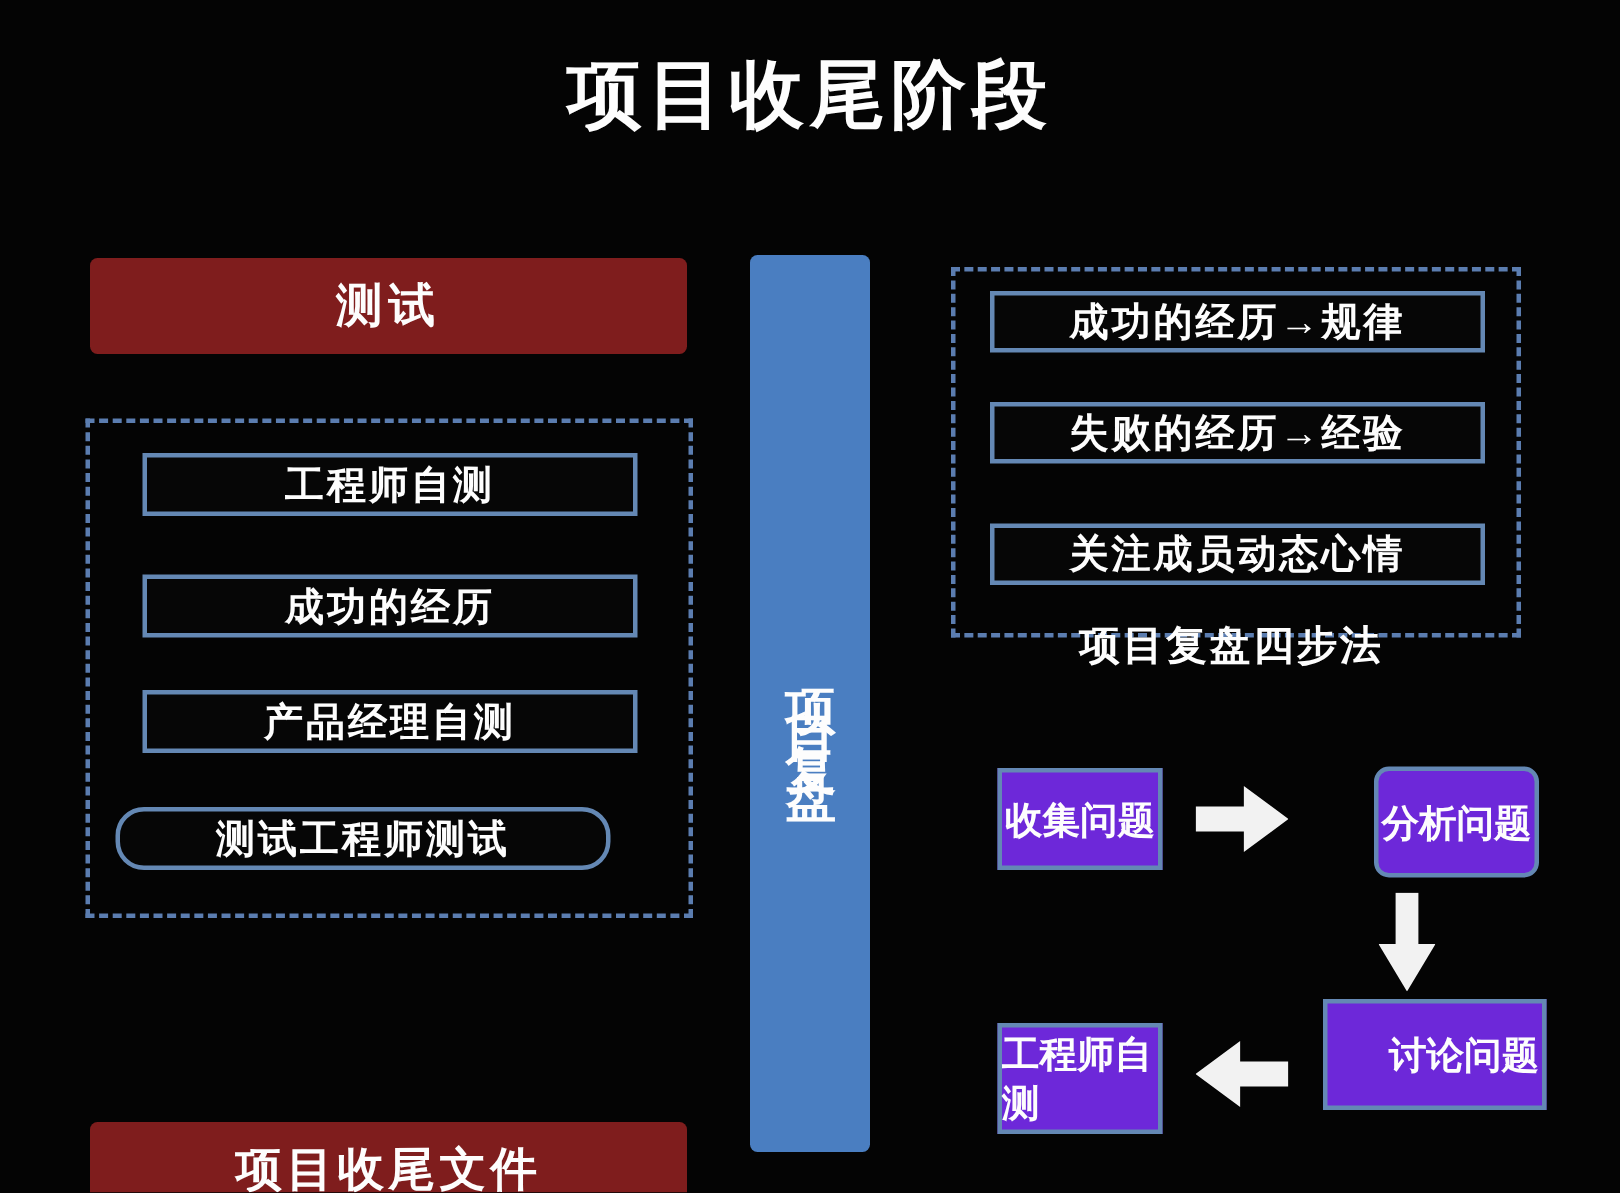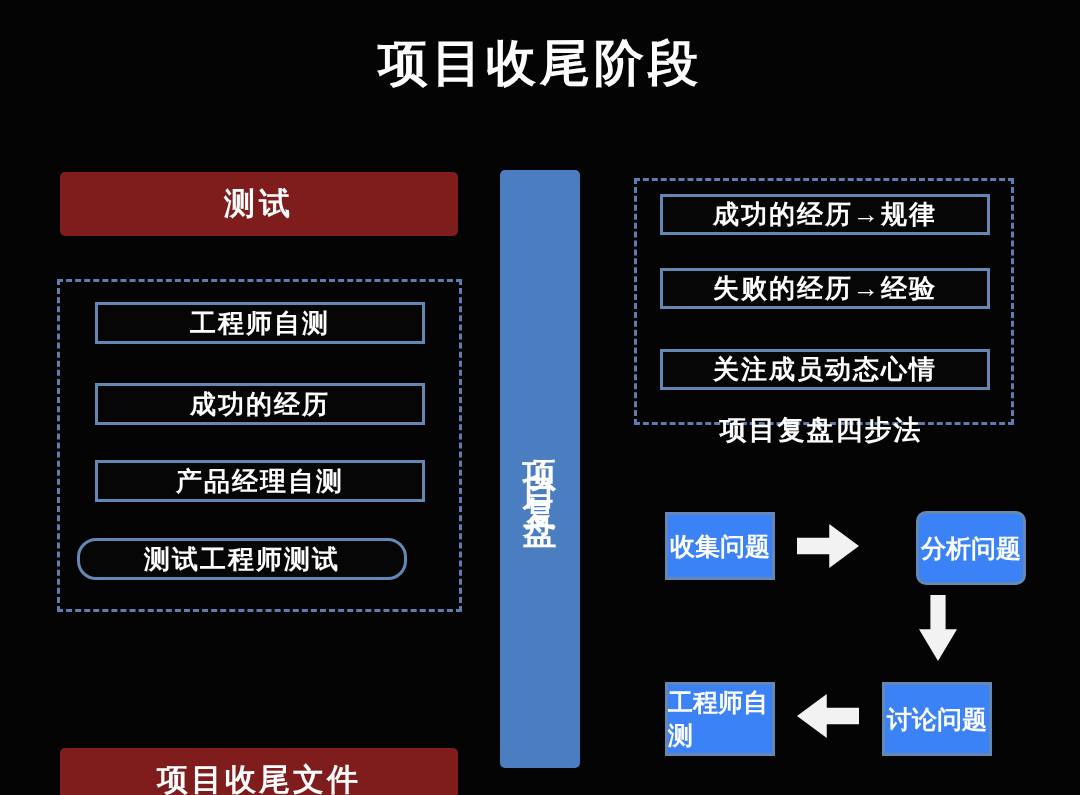--- a/index.html
+++ b/index.html
@@ -35,21 +35,21 @@
   }
   .vtext{
     writing-mode:vertical-rl;text-orientation:upright;
     font-size:34px;letter-spacing:18px;color:#fdfdfd;
   }
   .caption{
     position:absolute;left:634px;top:412px;width:374px;
     text-align:center;font-size:27px;letter-spacing:2px;color:#fdfdfd;
   }
   .step-box{
-    position:absolute;border:3px solid #6488b4;background:#3b82f6;
+    position:absolute;border:3px solid #6488b4;background:#6d28d9;
     display:flex;align-items:center;justify-content:center;
     color:#fdfdfd;font-size:25px;width:104px;height:62px;
   }
   .arrow{position:absolute;background:#f2f2f2;}
   .arrow-right{
     left:797px;top:524px;width:62px;height:44px;
     clip-path:polygon(0% 31%,52% 31%,52% 0%,100% 50%,52% 100%,52% 69%,0% 69%);
   }
   .arrow-down{
     left:919px;top:595px;width:38px;height:66px;
@@ -113,21 +113,21 @@
   </div>
 
   <div class="arrow arrow-right"></div>
 
   <div class="step-box" style="left:916px;top:511px;height:68px;border-radius:10px;">
     <span>分析问题</span>
   </div>
 
   <div class="arrow arrow-down"></div>
 
-  <div class="step-box" style="left:882px;top:682px;height:68px;">
+  <div class="step-box" style="left:882px;top:666px;height:68px;padding-left:39px;">
     <span>讨论问题</span>
   </div>
 
   <div class="arrow arrow-left"></div>
 
   <div class="step-box" style="left:665px;top:682px;height:68px;">
     <span>工程师自测</span>
   </div>
 
 </div>

